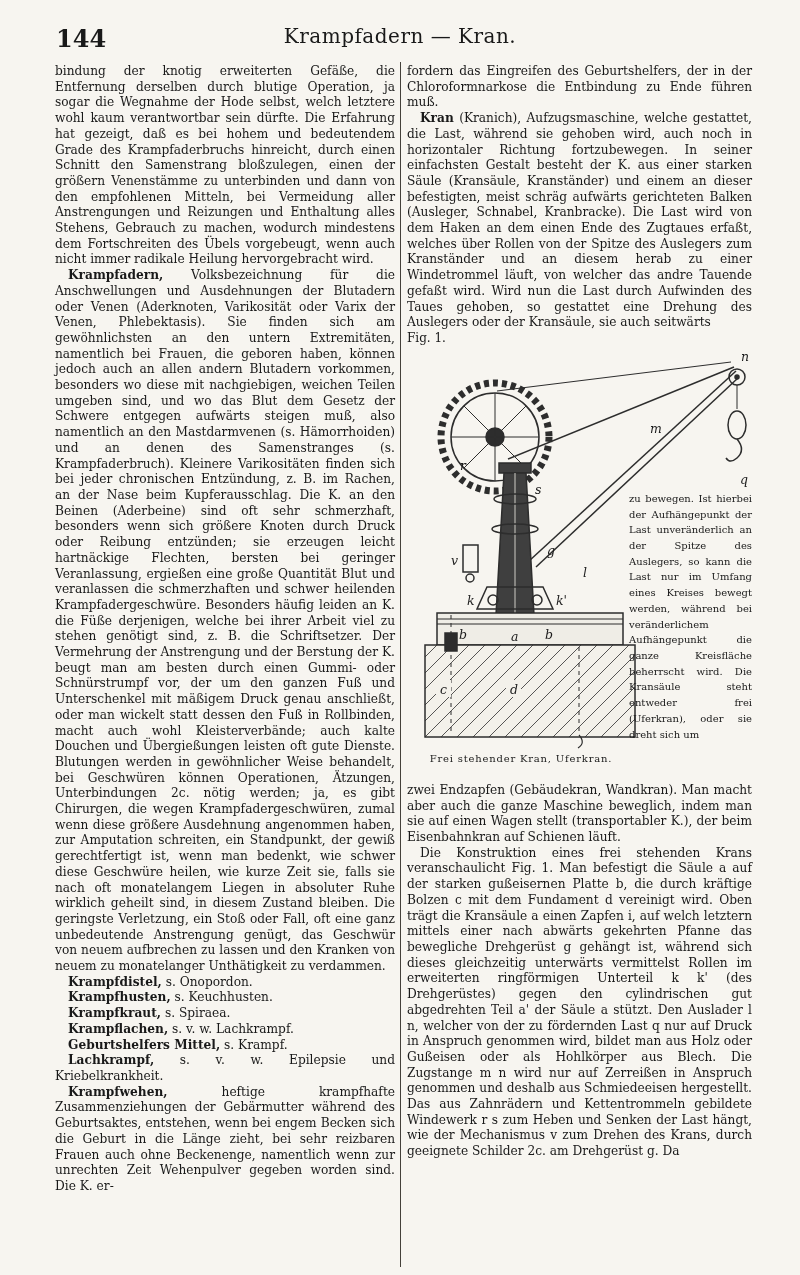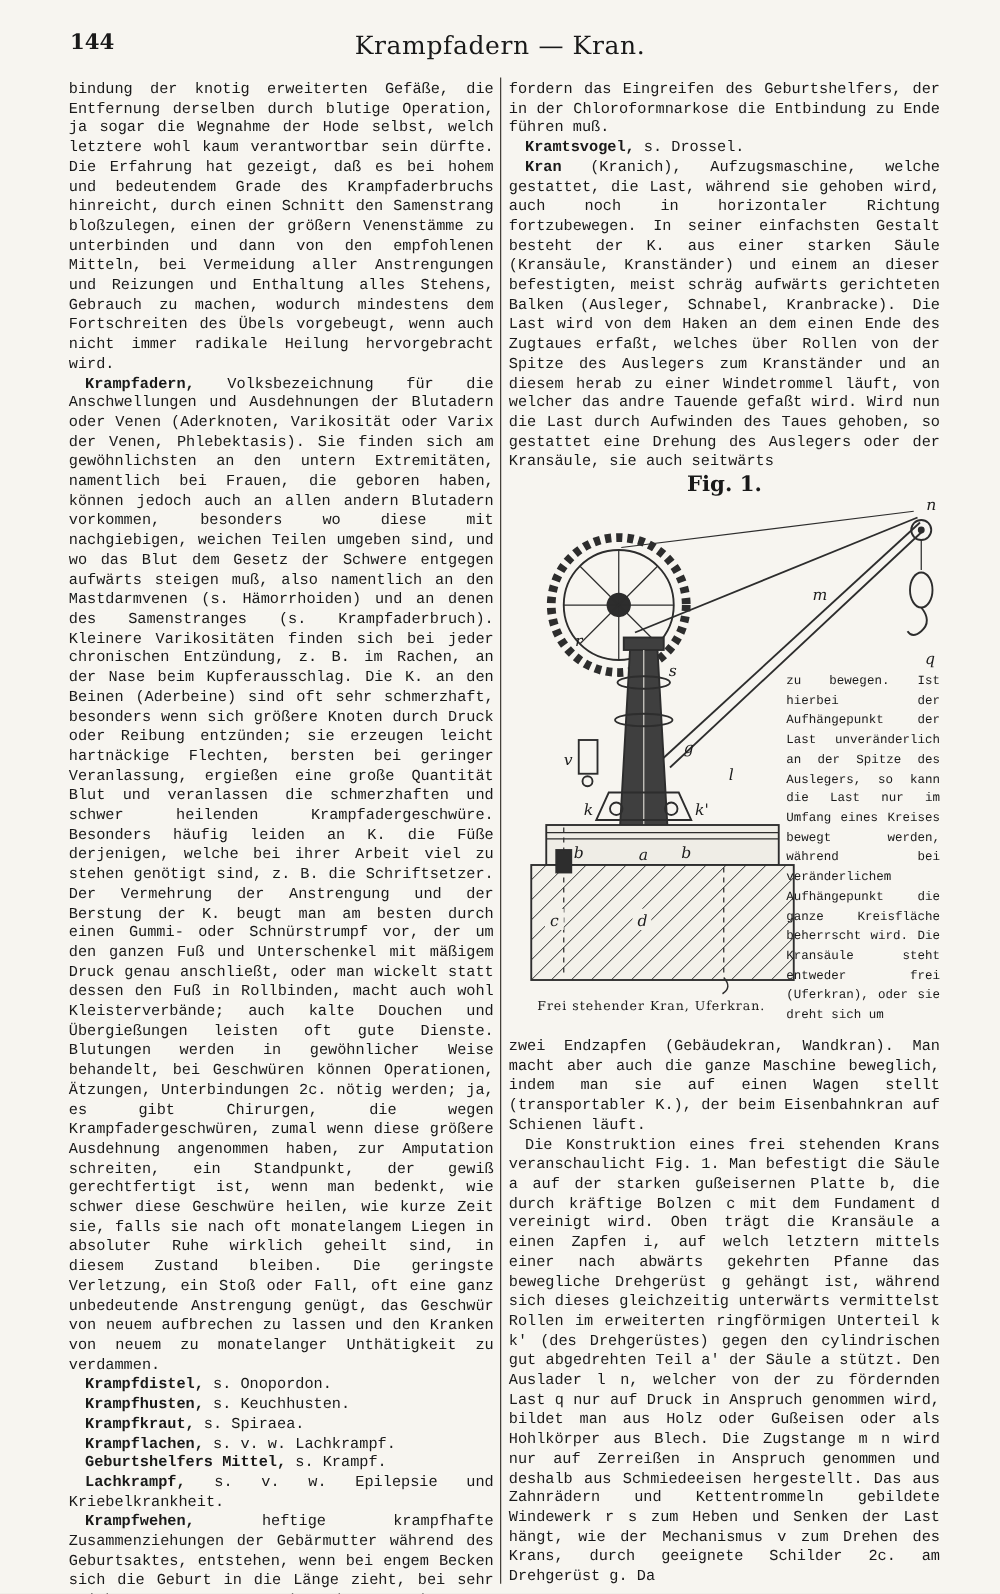--- a/index.html
+++ b/index.html
@@ -1,31 +1,31 @@
 <!DOCTYPE html>
 <html><head>
 <meta charset="utf-8">
 <style>
   html,body{margin:0;padding:0;background:#e9e7e1;}
   .page{
     position:relative;width:800px;height:1275px;margin:0 auto;
     background:#f7f5f0;color:#191919;overflow:hidden;
     font-family:"DejaVu Serif", serif;
   }
-  .page-number{position:absolute;left:56px;top:24px;font-size:17px;font-weight:700;}
+  .page-number{position:absolute;left:56px;top:24px;font-size:24px;font-weight:700;}
   .page-header{position:absolute;left:0;right:0;top:24px;text-align:center;font-size:20px;font-weight:400;letter-spacing:.5px;}
   .column-divider{position:absolute;left:400px;top:62px;width:1px;height:1205px;background:#44403a;}
   .col{position:absolute;top:64px;}
   .col-left{left:55px;width:340px;}
   .col-right{left:407px;width:345px;}
-  .col p{margin:0;text-align:justify;font-size:12.2px;line-height:15.7px;font-family:Liberation Mono, monospace;}
+  .col p{margin:0;text-align:justify;font-size:12.2px;line-height:15.7px;}
   .col p.ind{text-indent:13px;}
   b.lead{font-weight:700;}
   .figure-region{position:relative;height:452px;}
-  .fig-label{position:absolute;top:0;left:0;width:100%;text-align:center;font-size:17px;font-weight:bold;}
+  .fig-label{position:absolute;top:0;left:0;width:100%;text-align:left;font-size:12px;}
   .crane-svg{position:absolute;top:16px;left:0;}
   .fig-side{position:absolute;top:160px;left:222px;width:123px;}
   .fig-side p{font-size:10px;line-height:15.7px;text-align:justify;margin:0;}
   .fig-caption{position:absolute;top:422px;left:0;width:228px;text-align:center;font-size:10px;letter-spacing:.8px;}
   svg text{font-family:"DejaVu Serif", serif;font-style:italic;font-size:12.5px;fill:#1c1c1c;}
 </style>
 </head>
 <body>
 
 <div class="page">
@@ -41,21 +41,20 @@
     <p class="ind"><b class="lead">Krampfhusten,</b><span> s. Keuchhusten.</span></p>
     <p class="ind"><b class="lead">Krampfkraut,</b><span> s. Spiraea.</span></p>
     <p class="ind"><b class="lead">Krampflachen,</b><span> s. v. w. Lachkrampf.</span></p>
     <p class="ind"><b class="lead">Geburtshelfers Mittel,</b><span> s. Krampf.</span></p>
     <p class="ind"><b class="lead">Lachkrampf,</b><span> s. v. w. Epilepsie und Kriebelkrankheit.</span></p>
     <p class="ind"><b class="lead">Krampfwehen,</b><span> heftige krampfhafte Zusammenziehungen der Gebärmutter während des Geburtsaktes, entstehen, wenn bei engem Becken sich die Geburt in die Länge zieht, bei sehr reizbaren Frauen auch ohne Beckenenge, namentlich wenn zur unrechten Zeit Wehenpulver gegeben worden sind. Die K. er-</span></p>
   </div>
 
   <div class="col col-right">
     <p><span>fordern das Eingreifen des Geburtshelfers, der in der Chloroformnarkose die Entbindung zu Ende führen muß.</span></p>
-    <p class="ind"><b class="lead">Kramtsvogel,</b><span> s. Drossel.</span></p>
     <p class="ind"><b class="lead">Kran</b><span> (Kranich), Aufzugsmaschine, welche gestattet, die Last, während sie gehoben wird, auch noch in horizontaler Richtung fortzubewegen. In seiner einfachsten Gestalt besteht der K. aus einer starken Säule (Kransäule, Kranständer) und einem an dieser befestigten, meist schräg aufwärts gerichteten Balken (Ausleger, Schnabel, Kranbracke). Die Last wird von dem Haken an dem einen Ende des Zugtaues erfaßt, welches über Rollen von der Spitze des Auslegers zum Kranständer und an diesem herab zu einer Windetrommel läuft, von welcher das andre Tauende gefaßt wird. Wird nun die Last durch Aufwinden des Taues gehoben, so gestattet eine Drehung des Auslegers oder der Kransäule, sie auch seitwärts</span></p>
 
     <div class="figure-region">
       <div class="fig-label">Fig. 1.</div>
 
       <svg class="crane-svg" width="345" height="402" viewBox="0 0 345 402">
         <g stroke="#2d2d2d" fill="none" stroke-width="1.5">
 
           <line x1="122" y1="214" x2="329" y2="24"></line>
           <line x1="129" y1="220" x2="331" y2="31"></line>

